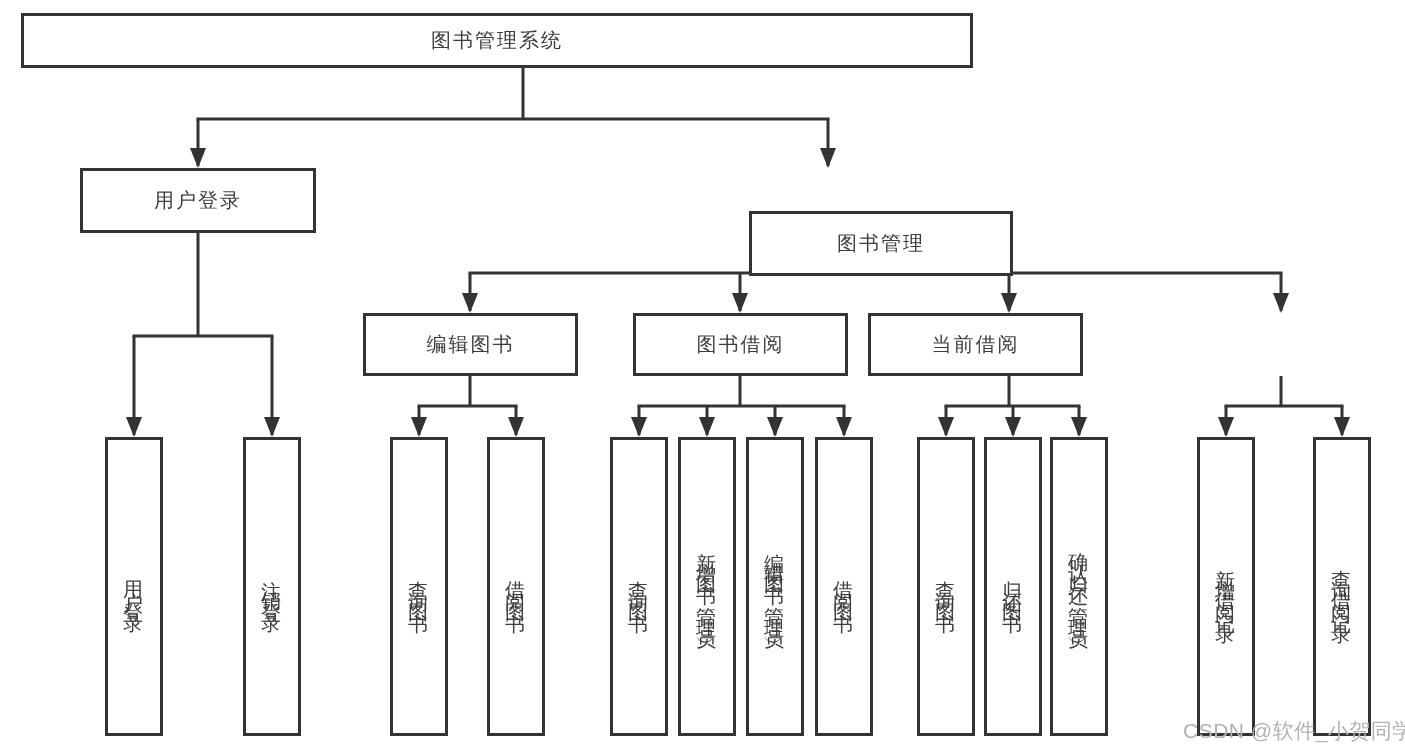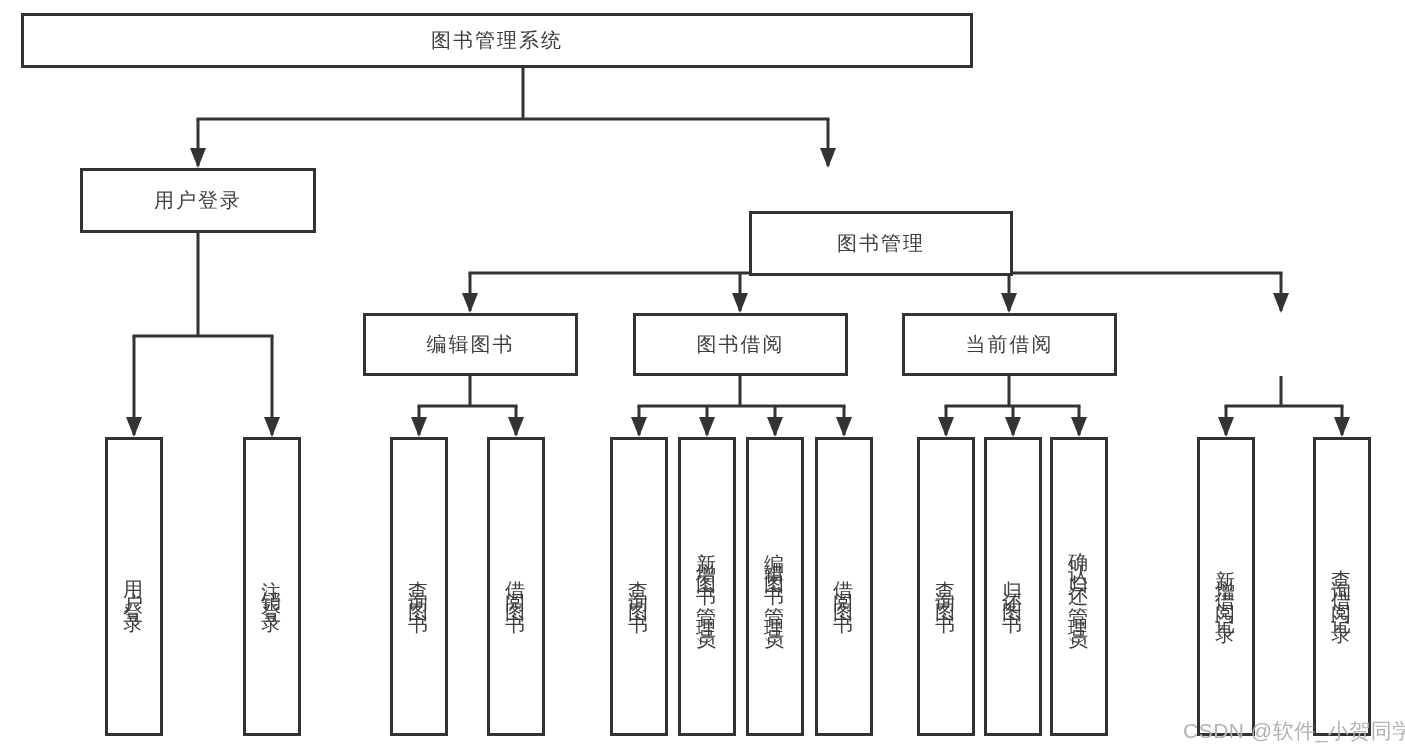--- a/index.html
+++ b/index.html
@@ -98,21 +98,21 @@
     <line class="connector-line" x1="1342" y1="406" x2="1342" y2="435" marker-end="url(#ah)"></line>
   </svg>
 
   <div class="hbox" style="left:21px;top:13px;width:952px;height:55px;">图书管理系统</div>
 
   <div class="hbox" style="left:80px;top:168px;width:236px;height:65px;">用户登录</div>
   <div class="hbox" style="left:749px;top:168px;width:264px;height:65px;margin-top:43px;">图书管理</div>
 
   <div class="hbox" style="left:363px;top:313px;width:215px;height:63px;">编辑图书</div>
   <div class="hbox" style="left:633px;top:313px;width:215px;height:63px;">图书借阅</div>
-  <div class="hbox" style="left:902px;top:313px;width:215px;height:63px;">当前借阅</div>
+  <div class="hbox" style="left:868px;top:313px;width:215px;height:63px;">当前借阅</div>
 
   <div class="vbox" style="left:105px;top:437px;width:58px;height:299px;">
     <span class="vtext">用户登录</span>
   </div>
   <div class="vbox" style="left:243px;top:437px;width:58px;height:299px;">
     <span class="vtext">注销登录</span>
   </div>
 
   <div class="vbox" style="left:390px;top:437px;width:58px;height:299px;">
     <span class="vtext">查询图书</span>

